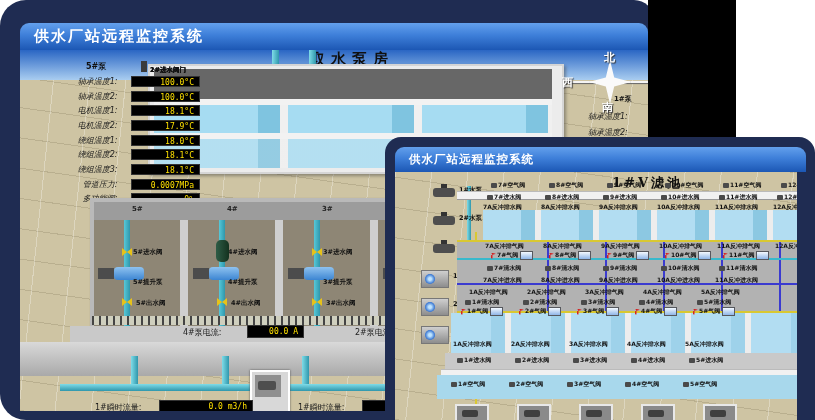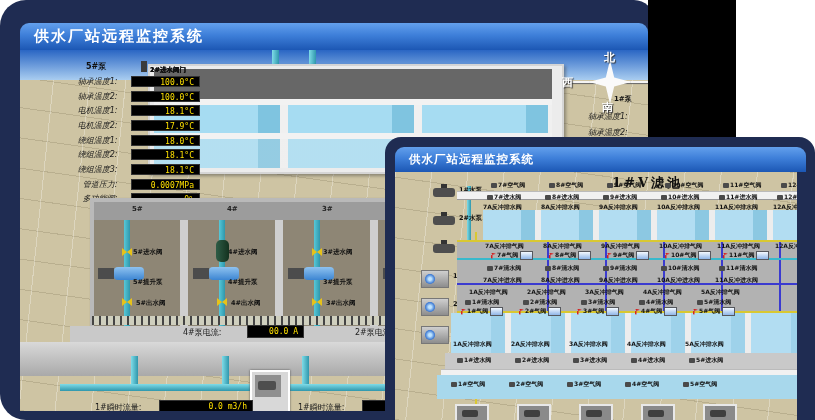--- a/index.html
+++ b/index.html
@@ -105,20 +105,21 @@
 
 <div class="abs" id="navy1"></div>
 <div class="abs" id="blackrect"></div>
 
 <div class="abs tbar" id="w1bar">
   <span>供水厂站远程监控系统</span>
 </div>
 <div class="abs canvas" id="w1canvas">
   <i id="sky"></i>
 
+  <s class="scene-title" style="left:290px;top:0px;font-size:15px;letter-spacing:6px">取水泵房</s>
 
   <i class="vstub" style="left:252px;top:-8px;height:40px"></i>
   <i class="vstub" style="left:289px;top:-8px;height:40px"></i>
 
   <div class="abs" id="pool1">
     <i class="bwall"></i>
     <i class="beam" style="top:33px"></i>
     <i class="chan" style="top:39px;height:28px"></i>
     <i class="beam" style="top:67px"></i>
     <i class="chan" style="top:73px;height:29px;opacity:.8"></i>

